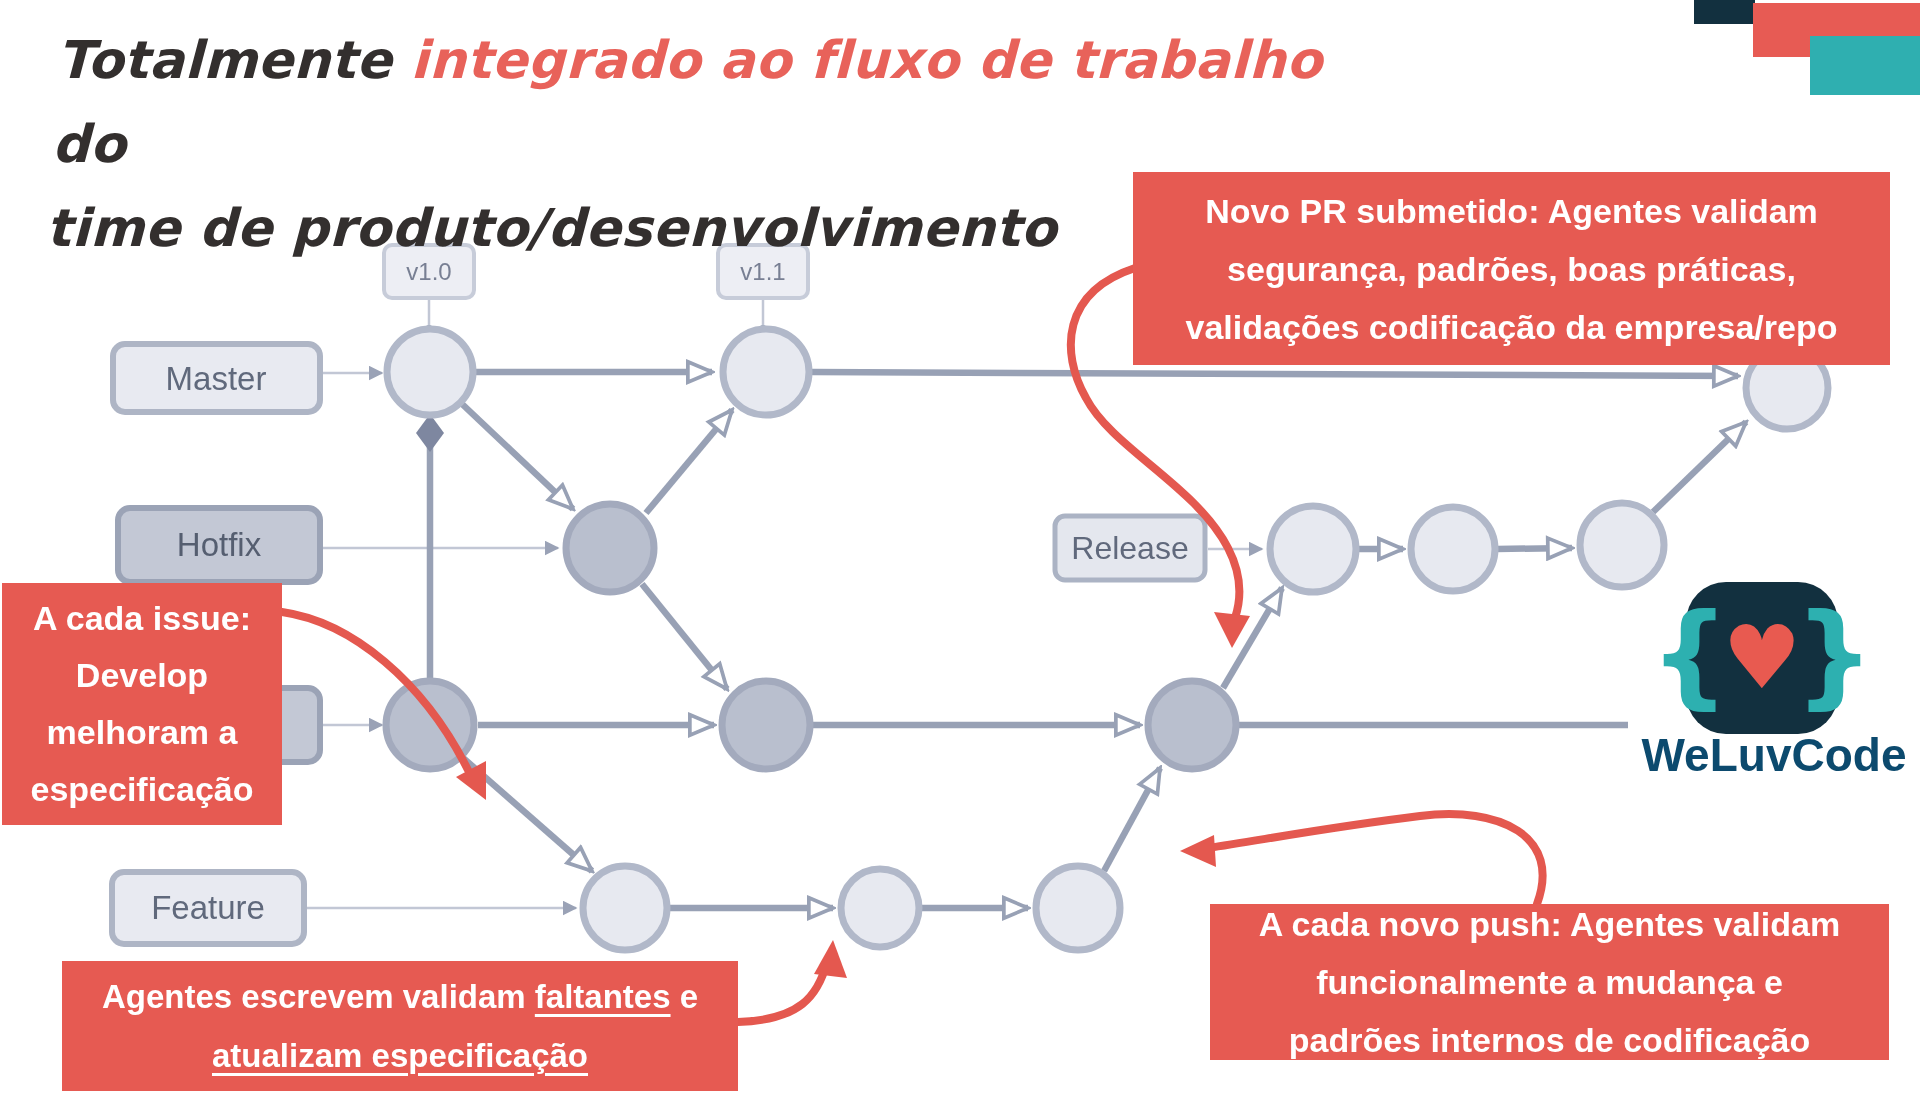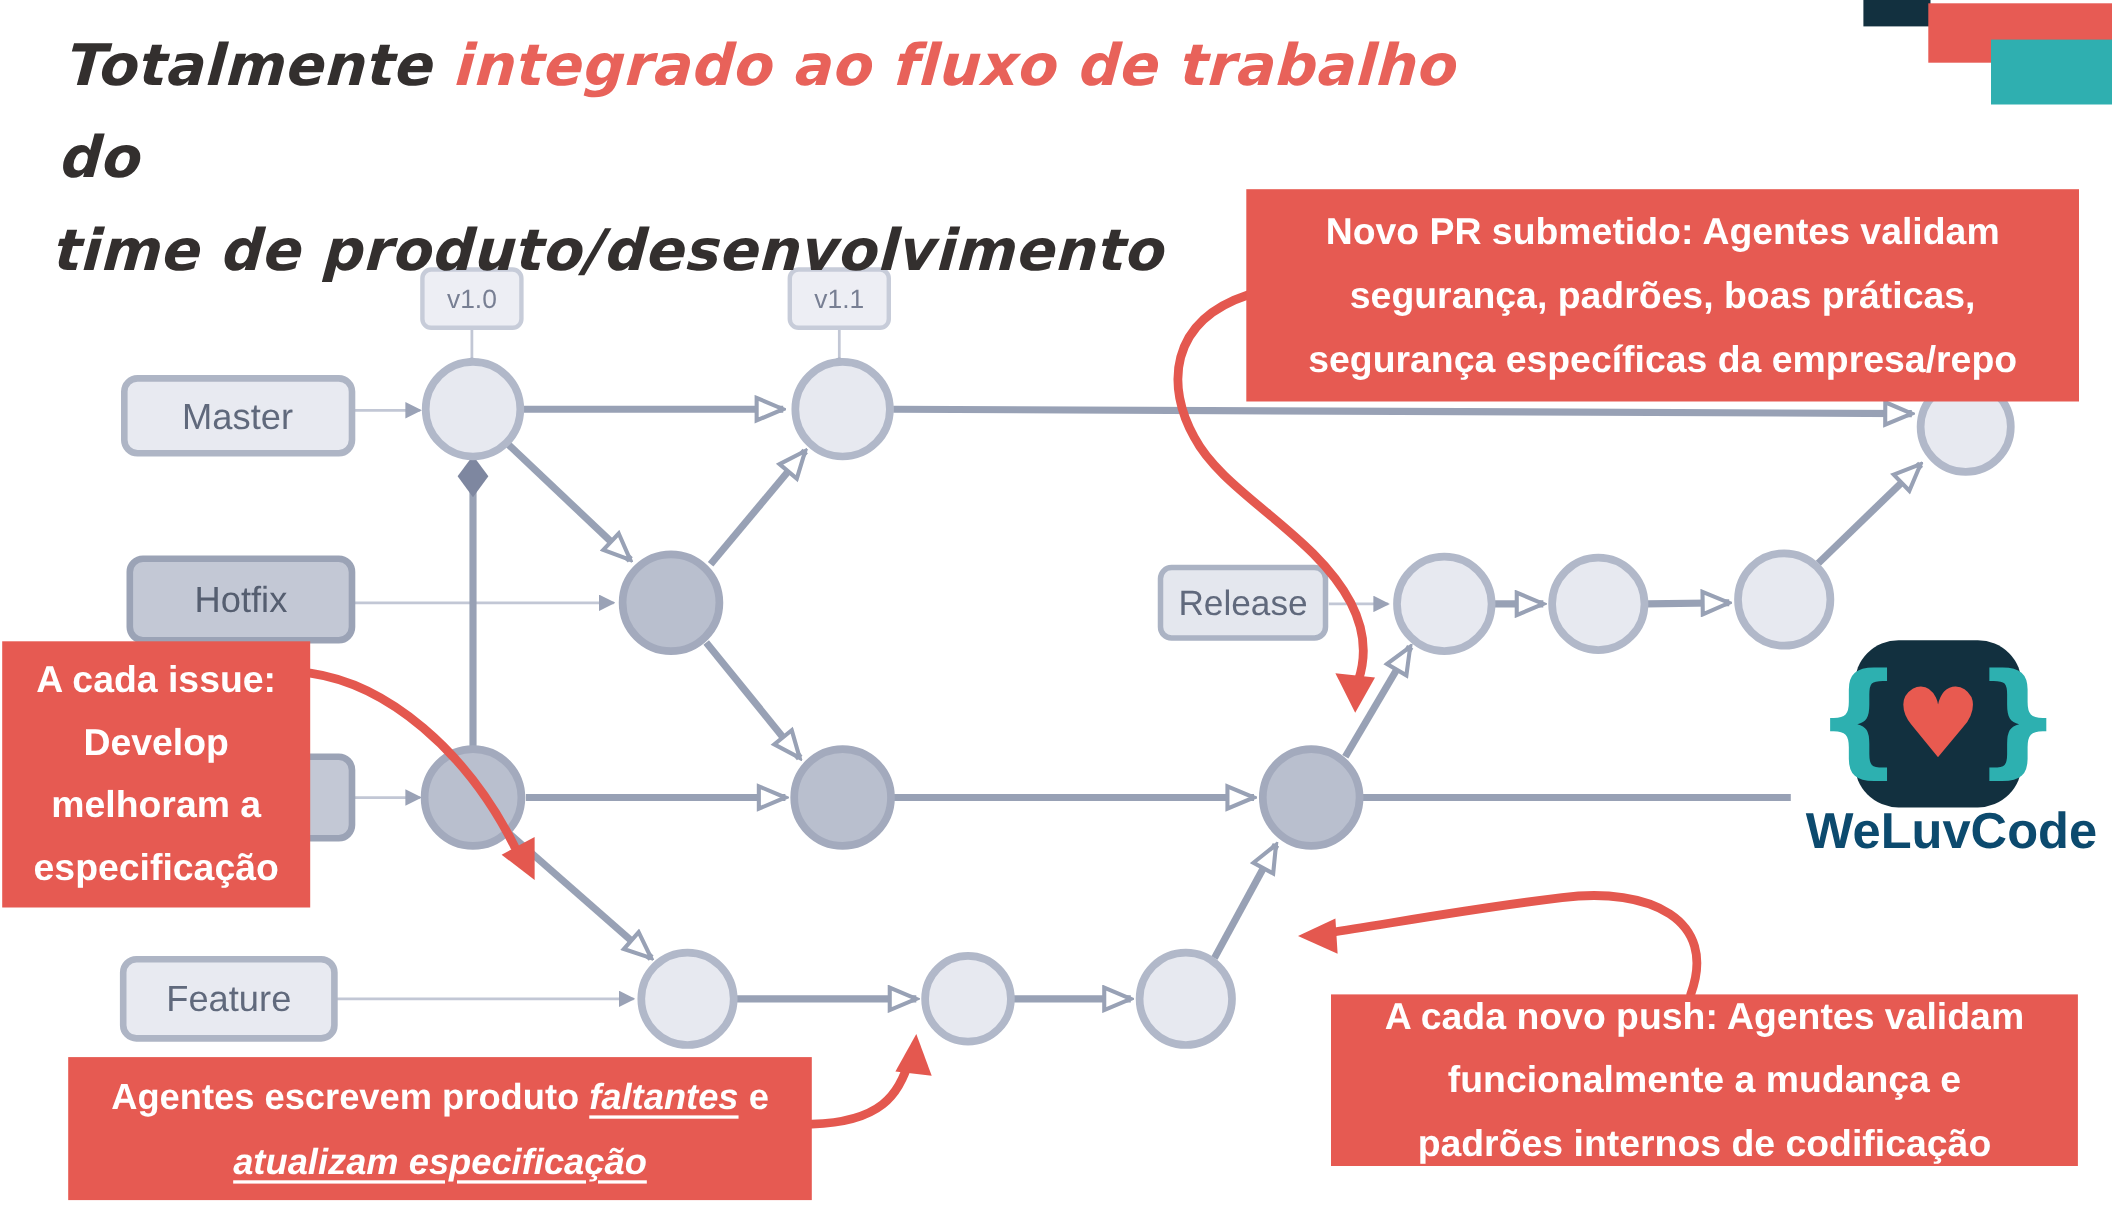--- a/index.html
+++ b/index.html
@@ -21,21 +21,21 @@
   .deco-teal{left:1810px;top:36px;width:110px;height:59px;background:#2fafb0;}
 
   
   .note{position:absolute;background:#e65a52;color:#ffffff;font-weight:700;
         text-align:center;display:flex;flex-direction:column;justify-content:center;}
   .note .ln{white-space:nowrap;}
   .note-tr{left:1133px;top:172px;width:757px;height:193px;font-size:34px;line-height:58px;}
   .note-left{left:2px;top:583px;width:280px;height:242px;font-size:34px;line-height:57px;}
   .note-bl{left:62px;top:961px;width:676px;height:130px;font-size:33px;line-height:59px;}
   .note-br{left:1210px;top:904px;width:679px;height:156px;font-size:34px;line-height:58px;}
-  .u{text-decoration:underline;text-underline-offset:6px;text-decoration-thickness:3px;font-style:italic;}
+  .u{text-decoration:underline;text-underline-offset:6px;text-decoration-thickness:3px;}
 
   
   .logo-panel{position:absolute;left:1628px;top:580px;width:292px;height:222px;
               background:#ffffff;border-radius:45px 8px 8px 8px;}
   .logo-square{position:absolute;left:58px;top:2px;width:152px;height:152px;border-radius:40px;
                background:#12303f;display:flex;align-items:center;justify-content:center;}
   .logo-square .brace{color:#2db0b0;font-size:112px;font-weight:700;line-height:100px;
                       font-family:"DejaVu Sans", sans-serif;margin-top:-8px;}
   .logo-square .heart{color:#e85a50;font-size:88px;line-height:88px;margin:0 -7px;
                       font-family:"DejaVu Sans", sans-serif;}
@@ -162,32 +162,32 @@
       <span class="brace">{</span>
       <span class="heart">♥</span>
       <span class="brace">}</span>
     </div>
     <div class="brand">WeLuvCode</div>
   </div>
 
   <div class="note note-tr">
     <div class="ln">Novo PR submetido: Agentes validam</div>
     <div class="ln">segurança, padrões, boas práticas,</div>
-    <div class="ln">segurança específicas da empresa/repo</div>
+    <div class="ln">validações codificação da empresa/repo</div>
   </div>
 
   <div class="note note-left">
     <div class="ln">A cada issue:</div>
     <div class="ln">Develop</div>
     <div class="ln">melhoram a</div>
     <div class="ln">especificação</div>
   </div>
 
   <div class="note note-bl">
-    <div class="ln"><span>Agentes escrevem produto </span><span class="u">faltantes</span><span> e</span></div>
+    <div class="ln"><span>Agentes escrevem validam </span><span class="u">faltantes</span><span> e</span></div>
     <div class="ln"><span class="u">atualizam especificação</span></div>
   </div>
 
   <div class="note note-br">
     <div class="ln">A cada novo push: Agentes validam</div>
     <div class="ln">funcionalmente a mudança e</div>
     <div class="ln">padrões internos de codificação</div>
   </div>
 
 </div>

